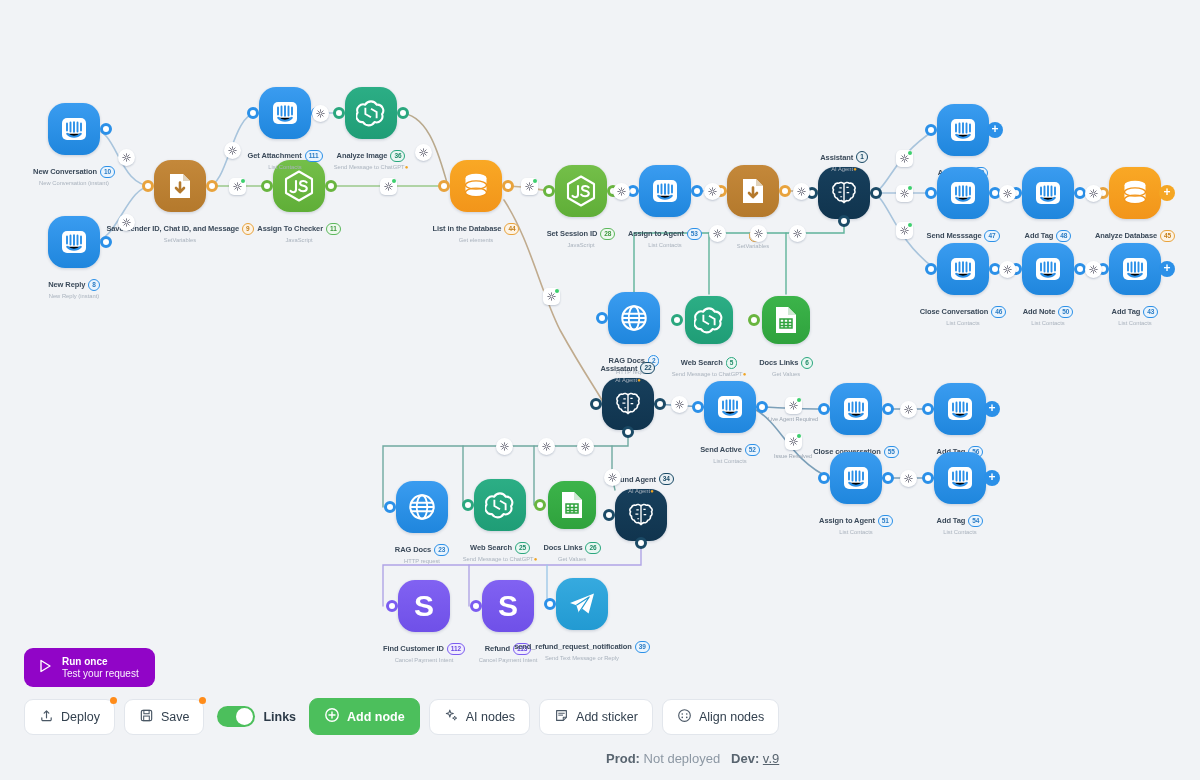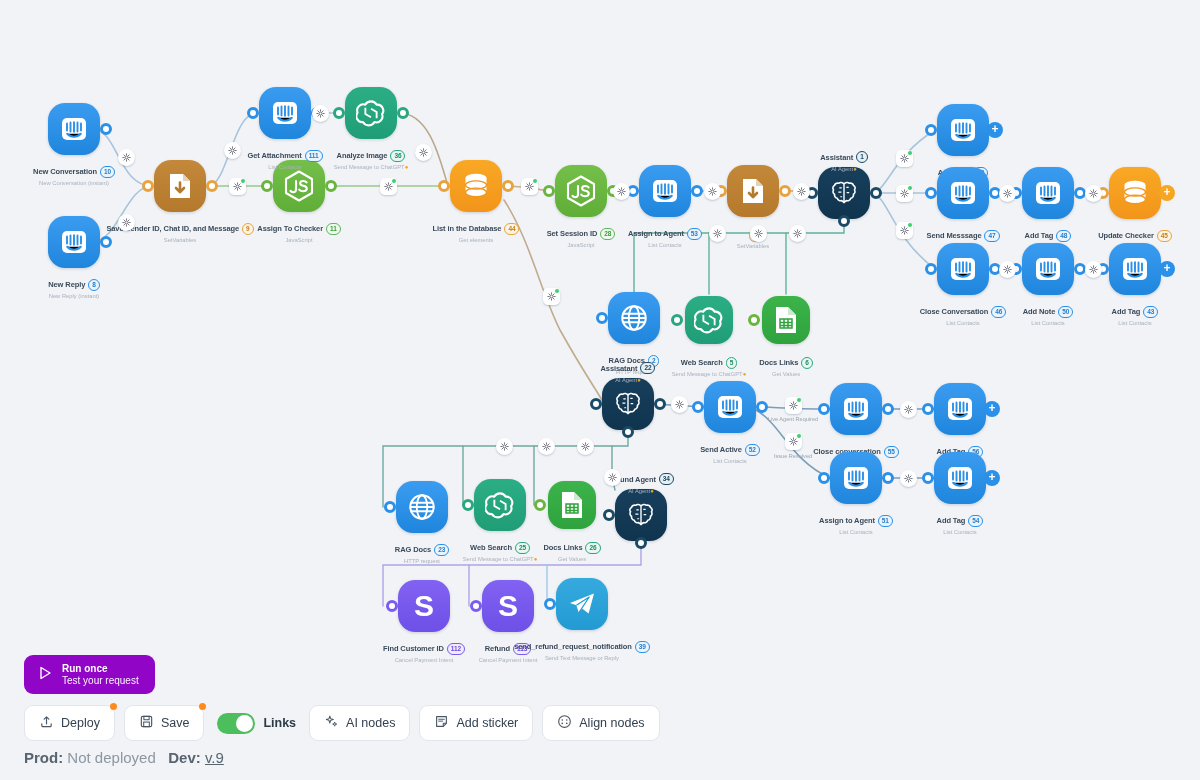--- a/index.html
+++ b/index.html
@@ -106,21 +106,21 @@
   }
   .btn.green { background: #4cbf5c; border-color: #4cbf5c; color: #fff; font-weight: bold; }
   .toggle {
     display: inline-flex; align-items: center; gap: 8px; cursor: pointer; margin: 0 4px;
   }
   .toggle .sw {
     width: 38px; height: 21px; border-radius: 11px; background: #4cbf5c; position: relative;
   }
   .toggle .sw i { position: absolute; right: 2px; top: 2px; width: 17px; height: 17px; border-radius: 50%; background: #fff; }
   .toggle .lbl { font-size: 12.5px; color: #2c3a48; font-weight: bold; }
-  .statusline { margin-top: 8px; font-size: 15px; color: #8c97a3; }
+  .statusline { margin-top: 16px; font-size: 13px; color: #8c97a3; text-align: right; }
   .statusline b { color: #58646f; }
   .statusline u { color: #58646f; }
 </style>
 </head>
 <body>
 
 <div id="canvas">
 
   <svg class="wires">
     <g fill="none" stroke-linecap="round">
@@ -461,21 +461,21 @@
             <g fill="none" stroke="#f2951a" stroke-width="1.3">
               <ellipse cx="14" cy="14" rx="10.5" ry="4.2"></ellipse>
               <ellipse cx="14" cy="21.4" rx="10.5" ry="4.2"></ellipse>
             </g>
           </svg>
         </div>
         <div class="port left orange"></div>
         <div class="plus orange">+</div>
         <div class="cap ">
       <div class="t">
-        <span>Update Checker</span>
+        <span>Analyze Database</span>
         <span class="badge orange">45</span>
       </div>
       <div class="s"><span>Get elements</span></div>
     </div>
       </div>
       <div class="node" style="left: 963px; top: 269px;">
         <div class="tile" style="background:linear-gradient(180deg,#3a9cf0,#1f86dd)">
           <svg width="30" height="30" viewBox="0 0 30 30">
             <rect x="3" y="4" width="24" height="22" rx="5" fill="#fff"></rect>
             <g stroke="#2b90e8" stroke-width="1.9" stroke-linecap="round">
@@ -1071,20 +1071,29 @@
         <span>Save</span>
       </div>
 
       <div class="toggle">
         <span class="sw">
             <i></i>
           </span>
         <span class="lbl">Links</span>
       </div>
 
+      <div class="btn green">
+        <span>
+          <svg width="16" height="16" viewBox="0 0 16 16">
+              <circle cx="8" cy="8" r="6.2" fill="none" stroke="#fff" stroke-width="1.4"></circle>
+              <path d="M8 5v6M5 8h6" stroke="#fff" stroke-width="1.4" stroke-linecap="round"></path>
+            </svg>
+        </span>
+        <span>Add node</span>
+      </div>
 
       <div class="btn">
         <span>
           <svg width="15" height="15" viewBox="0 0 16 16">
               <path d="M6.2 2.2 7.1 5 9.9 5.9 7.1 6.8 6.2 9.6 5.3 6.8 2.5 5.9 5.3 5Z" fill="none" stroke="#4a5765" stroke-width="1.1" stroke-linejoin="round"></path>
               <path d="M11.4 8.6l.55 1.65 1.65.55-1.65.55-.55 1.65-.55-1.65-1.65-.55 1.65-.55Z" fill="none" stroke="#4a5765" stroke-width="1" stroke-linejoin="round"></path>
             </svg>
         </span>
         <span>AI nodes</span>
       </div>

